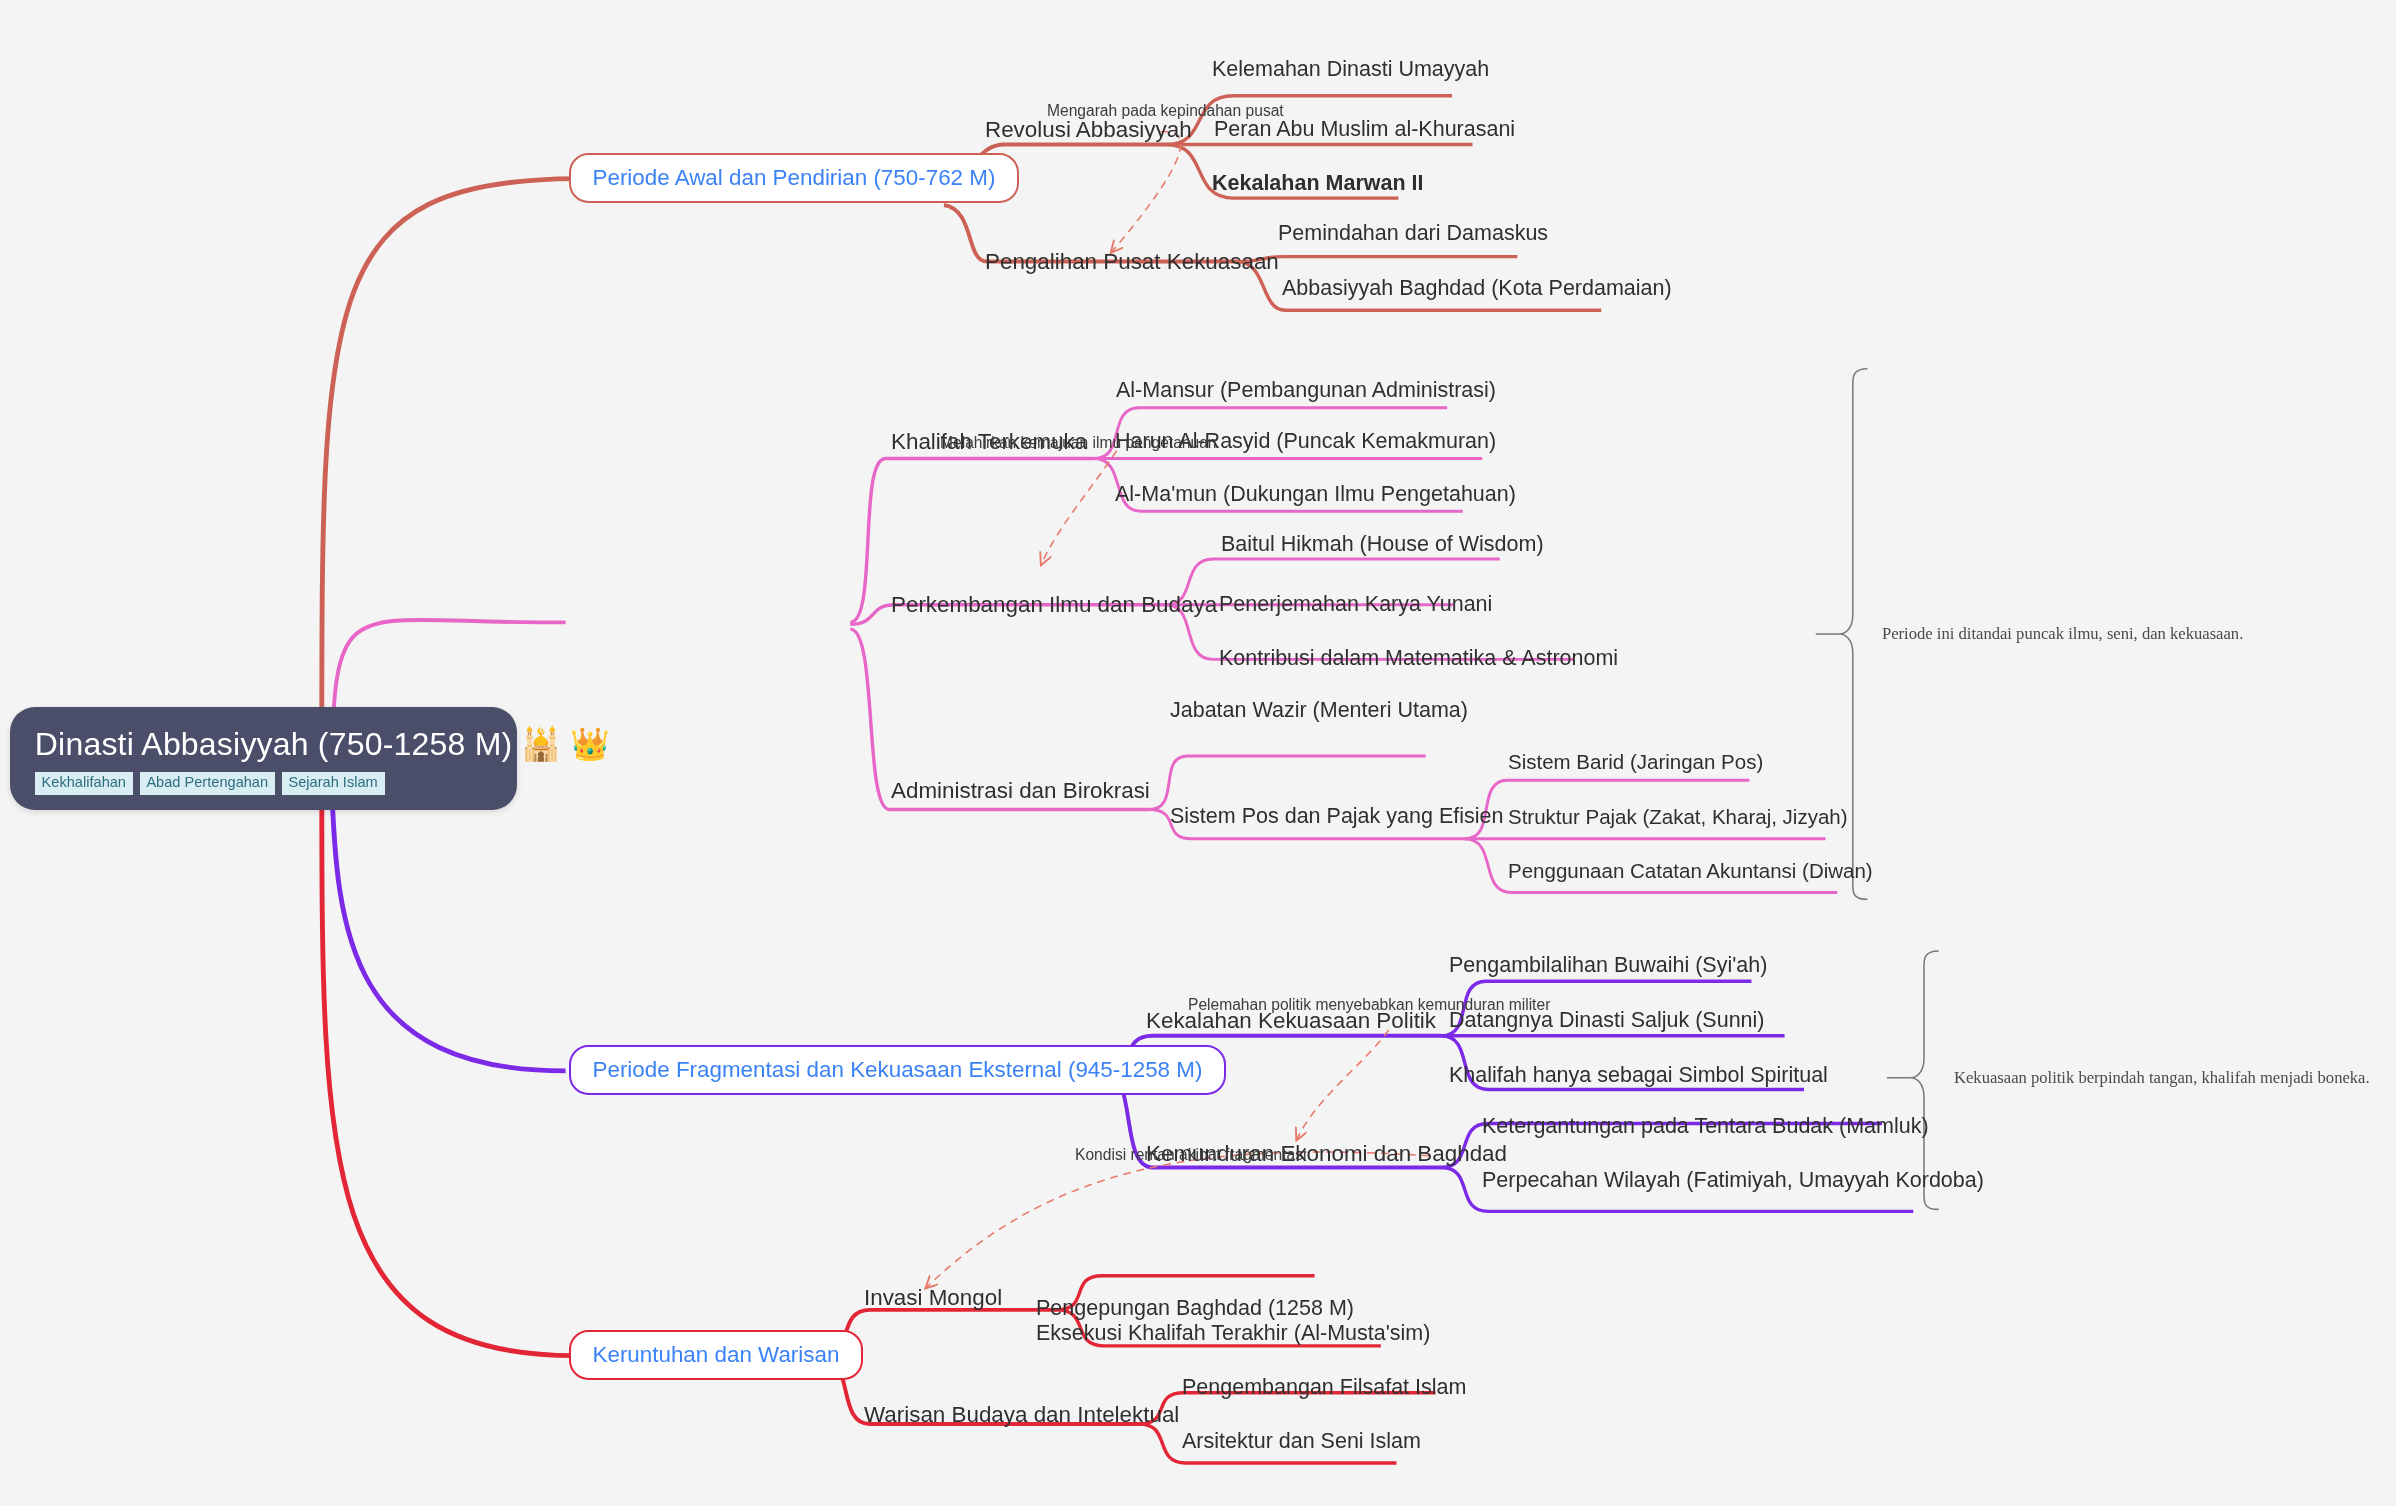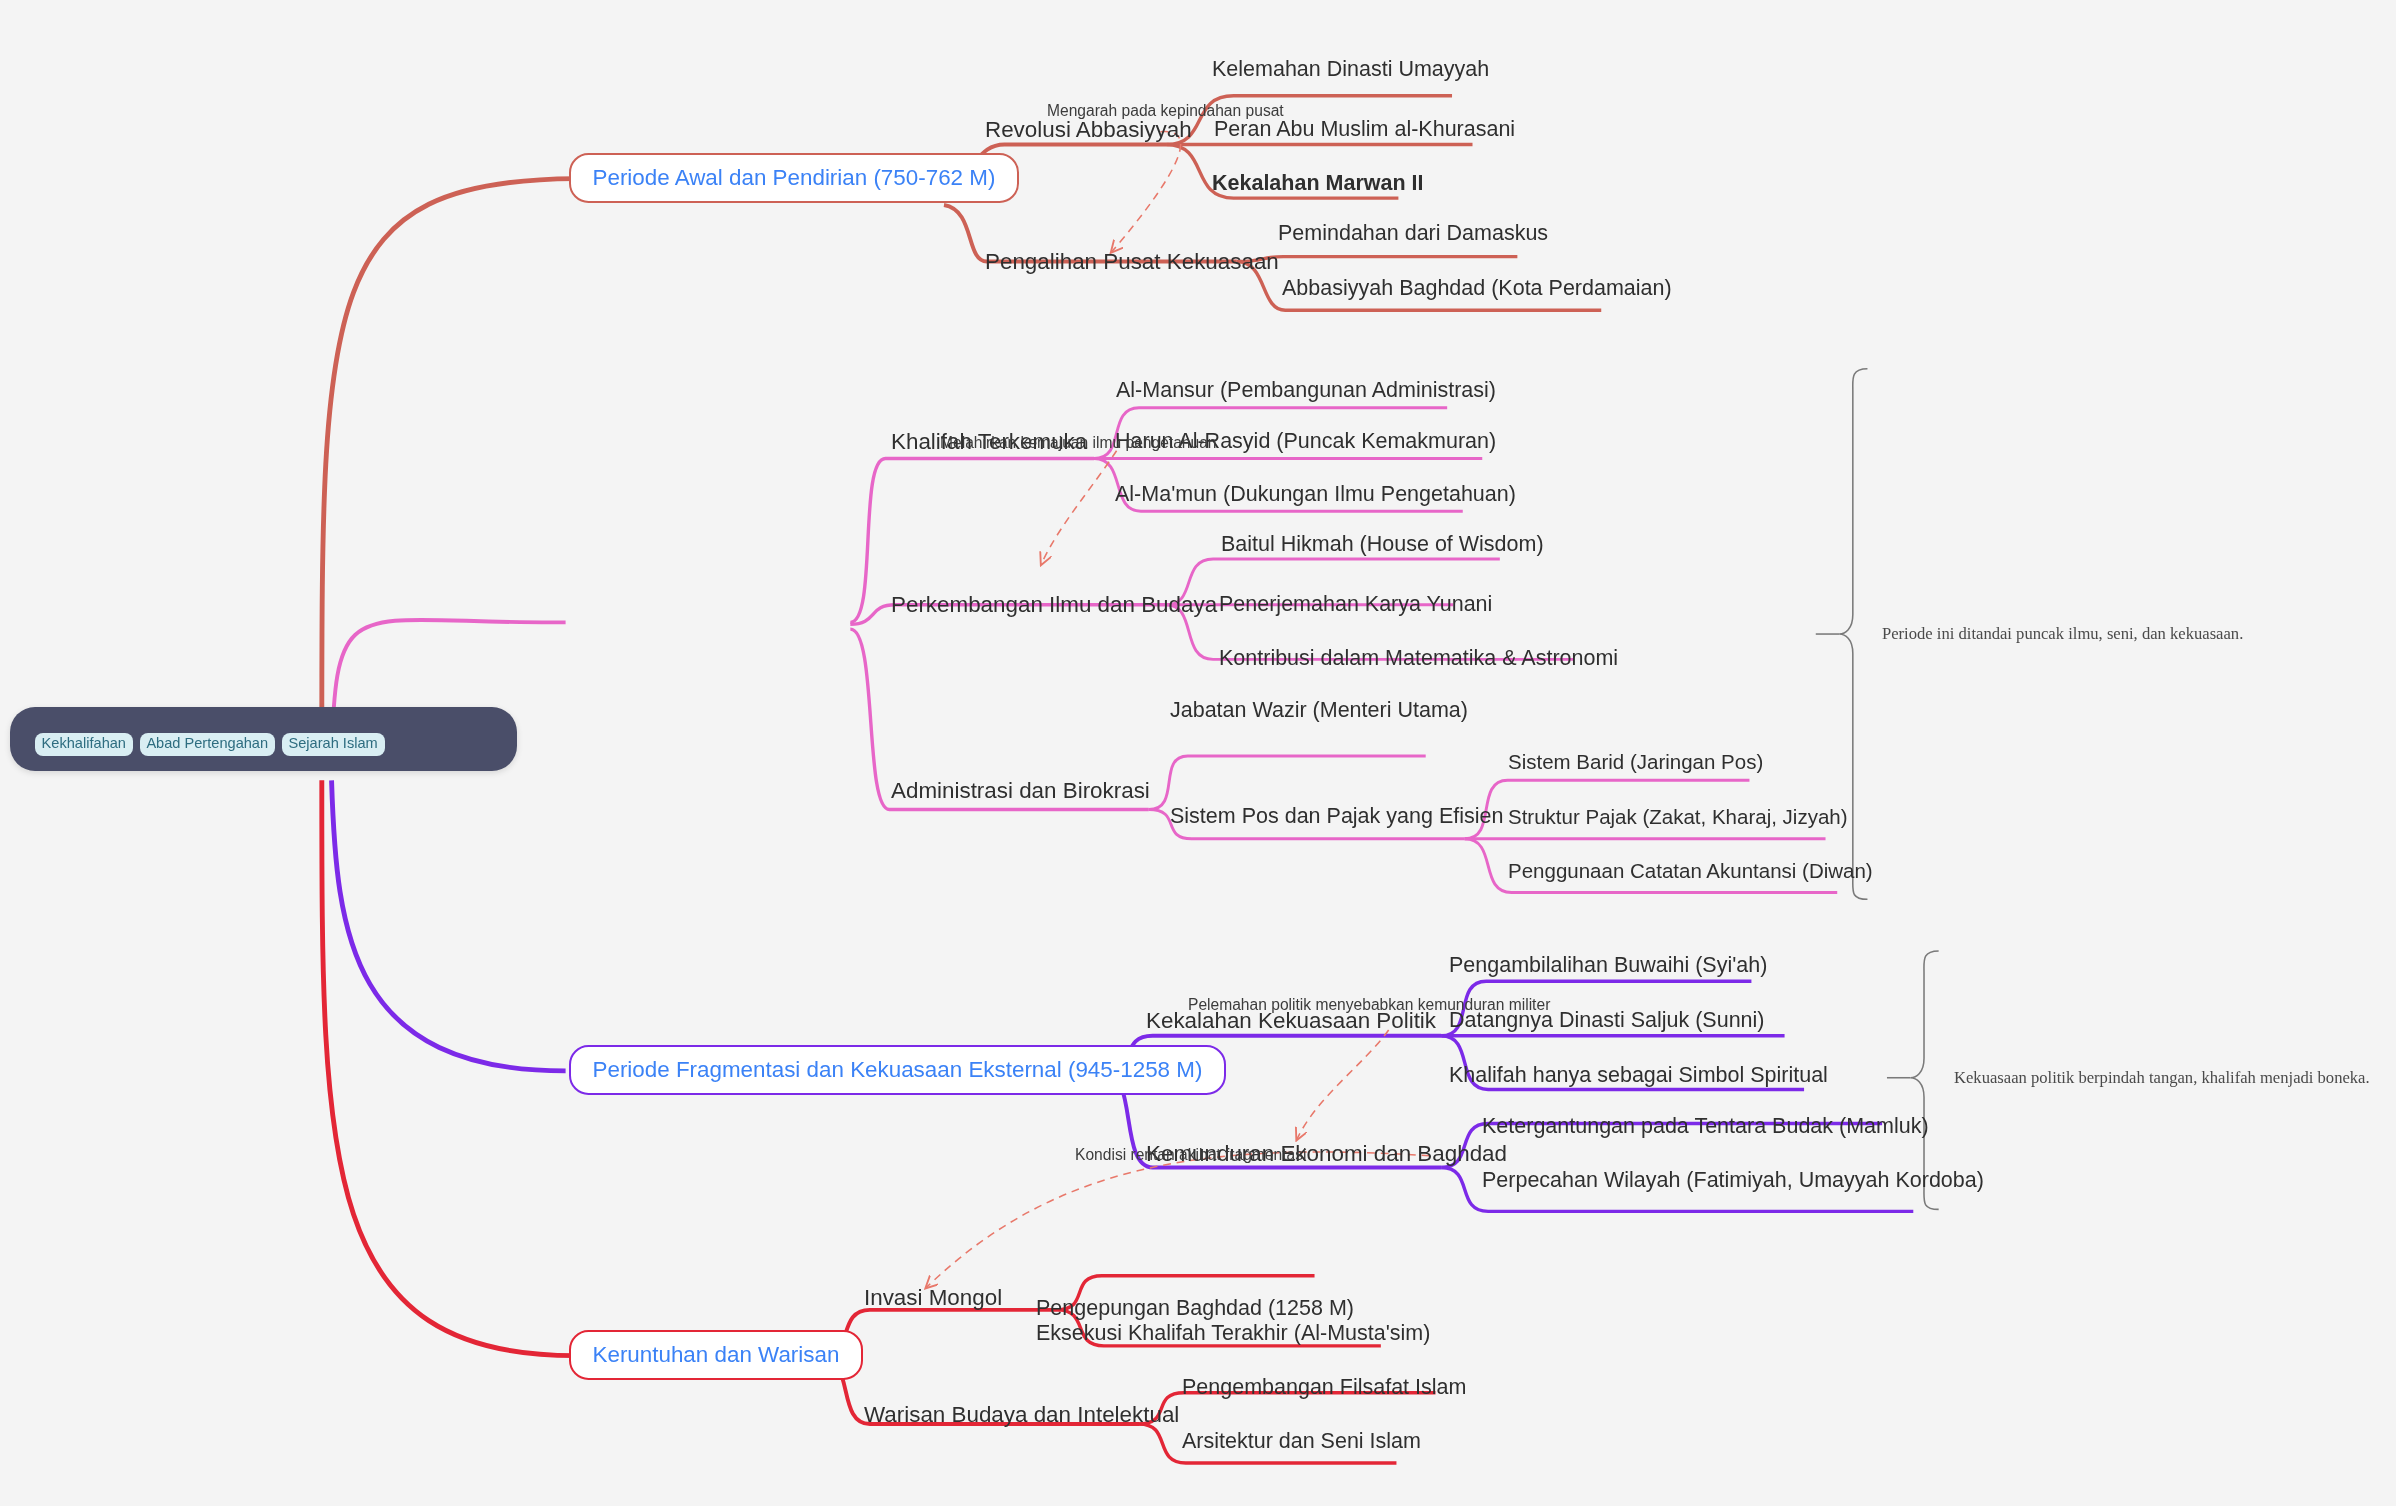--- a/index.html
+++ b/index.html
@@ -29,21 +29,21 @@
     line-height:39px;
     letter-spacing:0.2px;
   }
   .root-tags{margin-top:8.8px;display:flex;gap:6.8px;}
   .root-tag{
     background:#d9eef3;
     color:#2e6d80;
     font-size:14.6px;
     line-height:17.6px;
     padding:2px 6.8px 2.9px 6.8px;
-    border-radius:8px;
+    border-radius:0;
   }
 
   
   .branch{
     background:#ffffff;
     border-radius:19.5px;
     border:2.9px solid #888;
     padding:9.8px 21.5px;
     font-size:22.4px;
     color:#3b82f6;
@@ -159,20 +159,21 @@
     <path d="M 1466 1185 C 1230 1170 1080 1195 950 1320" fill="none" stroke="#e8786a" stroke-width="1.6" stroke-dasharray="8 6" marker-end="url(#arrow-rel)"></path>
 
     <path d="M 1915 378 C 1898 378 1900 388 1900 400 L 1900 630 C 1900 645 1892 650 1886 650 C 1892 650 1900 655 1900 670 L 1900 900 C 1900 914 1898 922 1915 922" fill="none" stroke="#7a7a7a" stroke-width="1.6"></path>
     <path d="M 1886 650 L 1862 650" fill="none" stroke="#7a7a7a" stroke-width="1.6"></path>
 
     <path d="M 1988 975 C 1971 975 1973 985 1973 997 L 1973 1085 C 1973 1100 1965 1105 1959 1105 C 1965 1105 1973 1110 1973 1125 L 1973 1218 C 1973 1232 1971 1240 1988 1240" fill="none" stroke="#7a7a7a" stroke-width="1.6"></path>
     <path d="M 1959 1105 L 1935 1105" fill="none" stroke="#7a7a7a" stroke-width="1.6"></path>
   </svg>
 
   <div class="node root" style="left:9.8px;top:707px;width:507px;">
+    <div class="root-title">Dinasti Abbasiyyah (750-1258 M) 🕌 👑</div>
     <div class="root-tags">
       <span class="root-tag">Kekhalifahan</span>
       <span class="root-tag">Abad Pertengahan</span>
       <span class="root-tag">Sejarah Islam</span>
     </div>
   </div>
 
   <div class="node branch c0" style="left:569px;top:153px;">Periode Awal dan Pendirian (750-762 M)</div>
 
 

